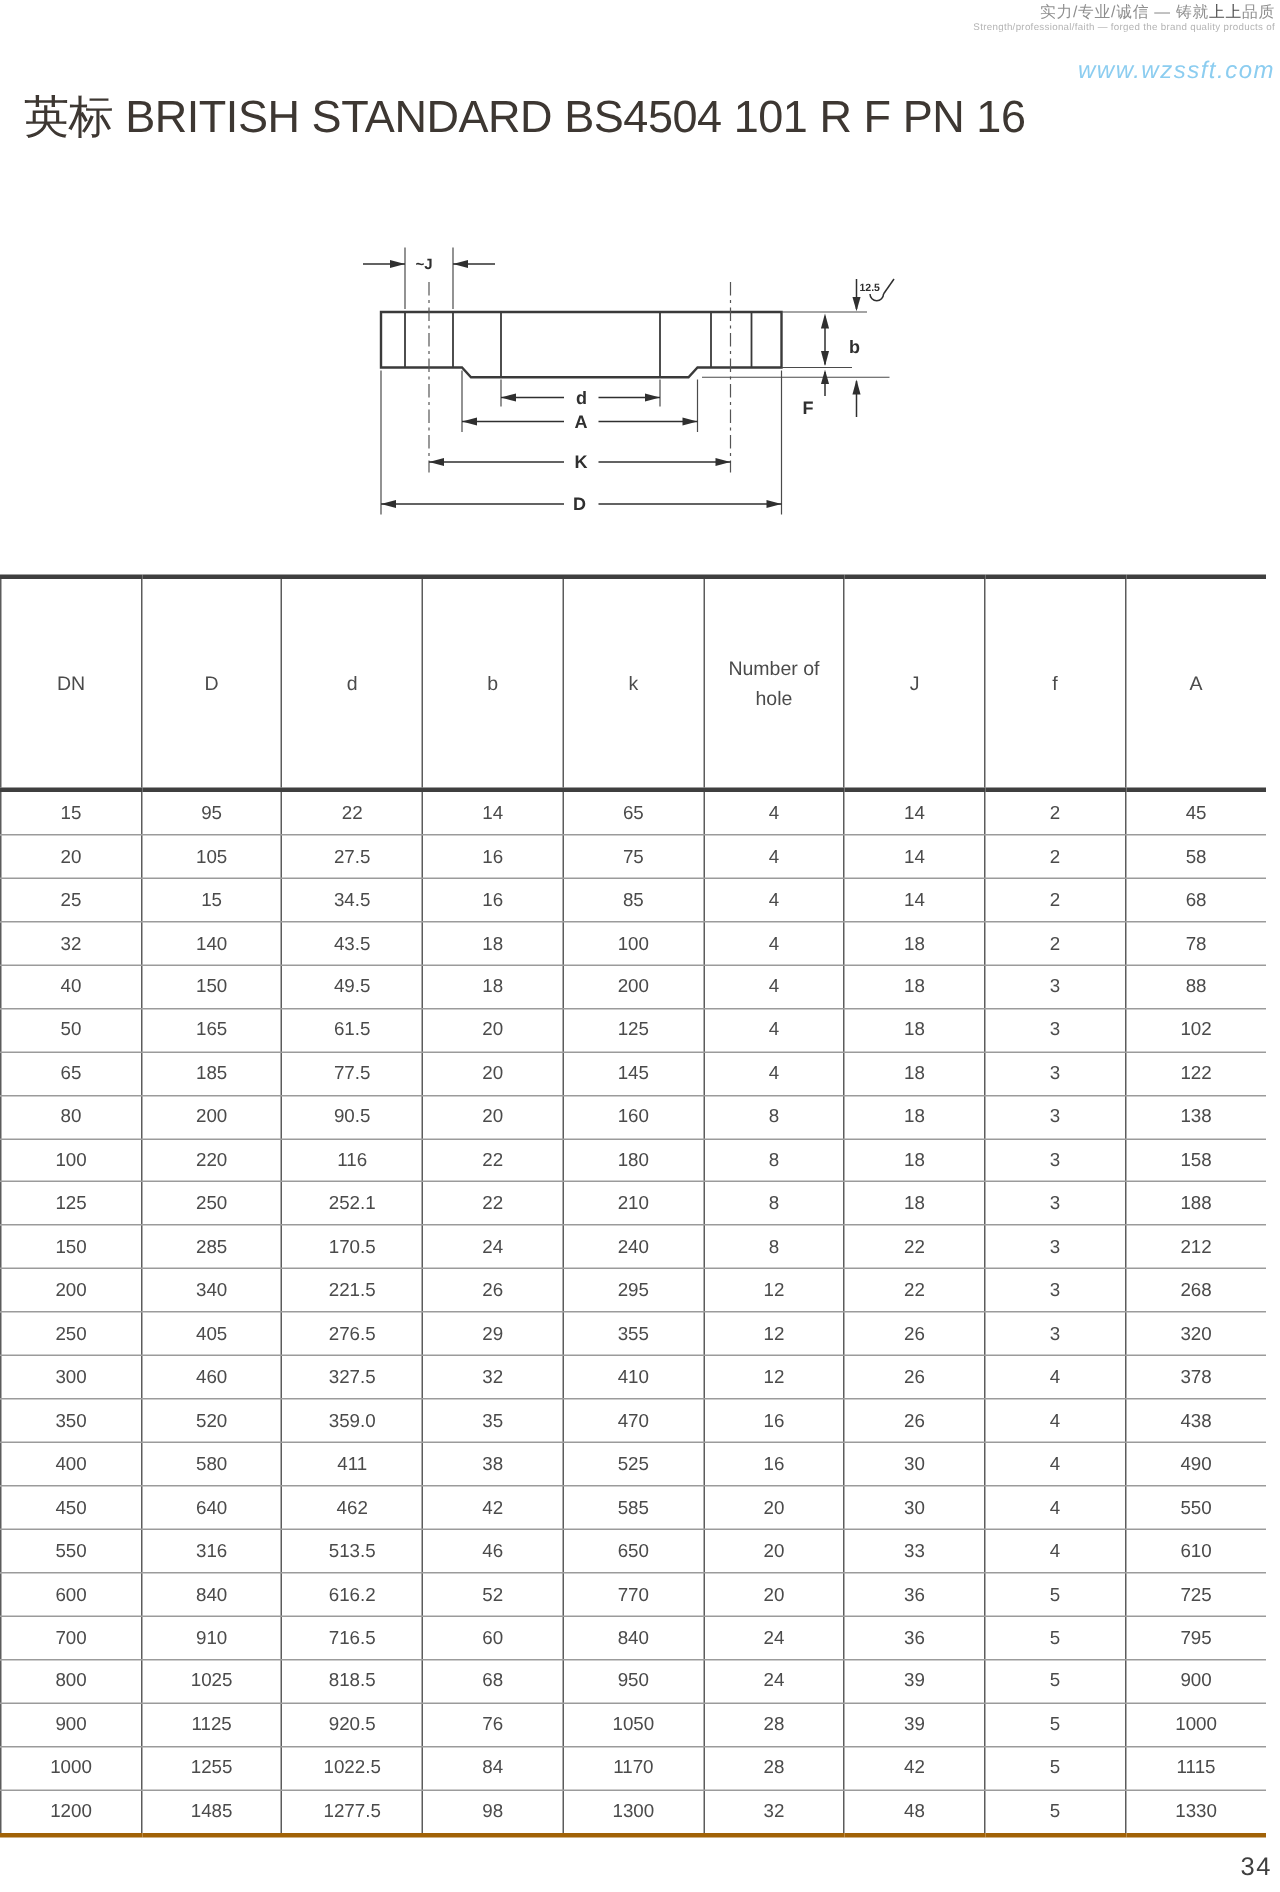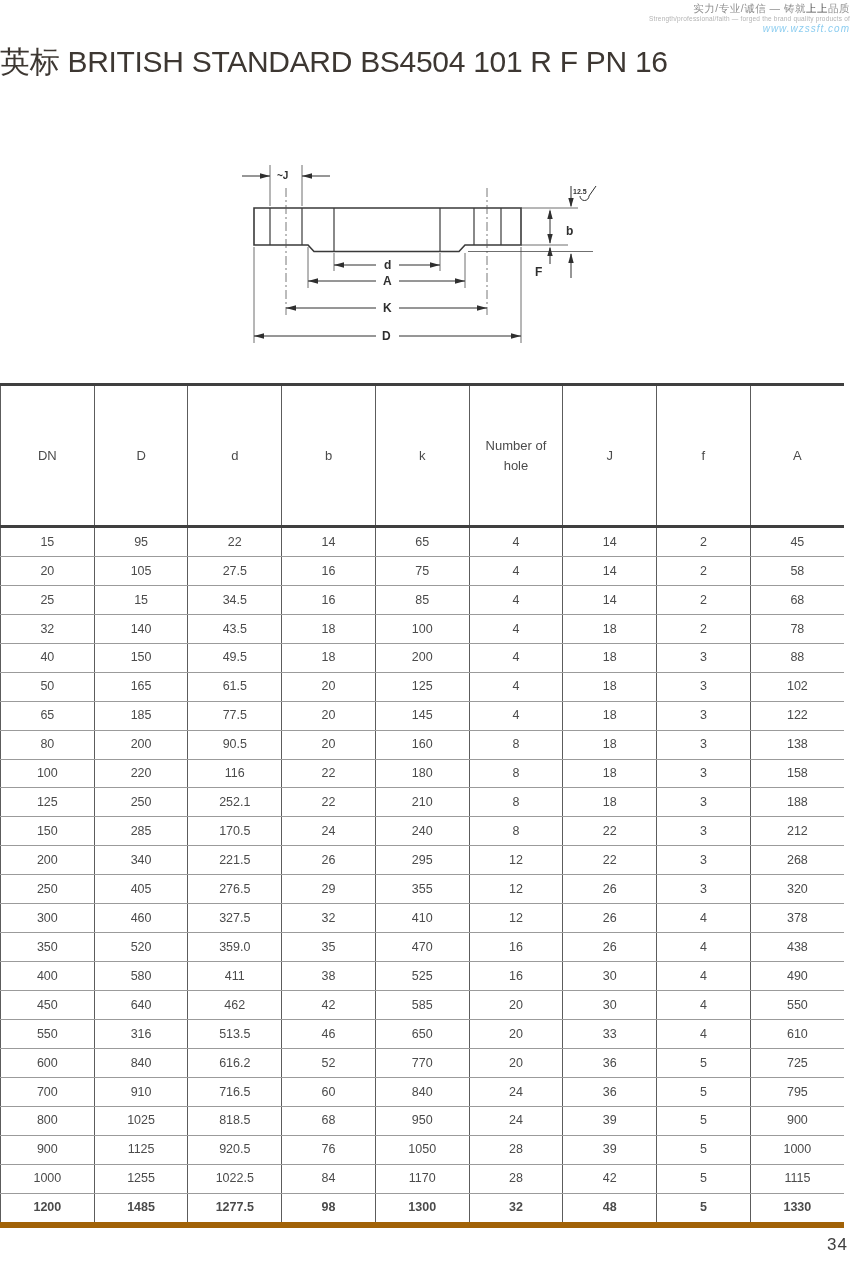--- a/index.html
+++ b/index.html
@@ -6,26 +6,26 @@
   body {
     width:853px; height:1261px; position:relative; background:#ffffff;
     font-family:"Liberation Sans", sans-serif; overflow:hidden;
   }
 
   
   .brand-block { position:absolute; top:2px; right:3px; text-align:right; line-height:1.15; }
   .tagline-zh { font-size:10.5px; color:#8f8f8f; letter-spacing:0.5px; }
   .tagline-zh b { color:#4c4c4c; font-weight:normal; }
   .tagline-en { font-size:6.5px; color:#b4b4b4; margin-top:1px; letter-spacing:0.2px; }
-  .website { font-size:10px; font-style:italic; color:#8ccdf0; margin-top:0; letter-spacing:1px; }
+  .website { font-size:16px; font-style:italic; color:#8ccdf0; margin-top:16px; letter-spacing:1px; }
 
   
   .page-title {
     position:absolute; left:0px; top:42px; font-size:30px; color:#3d3732;
-    letter-spacing:-0.3px; white-space:nowrap; font-weight:normal; margin:0;
+    letter-spacing:-0.3px; white-space:nowrap; font-weight:normal; margin:16px;
   }
 
   
   .diagram { position:absolute; left:228px; top:152px; width:420px; height:205px; }
   .diagram svg text { fill:#2f2f2f; font-family:"Liberation Sans", sans-serif; }
   .dim-label { font-size:12px; font-weight:bold; }
   .dim-label-small { font-size:10px; font-weight:bold; }
   .rough-label { font-size:7px; font-weight:bold; }
 
   
@@ -41,21 +41,21 @@
   .spec-table th:first-child, .spec-table td:first-child { border-left:1px solid #5c5c5c; }
   .spec-table th:last-child, .spec-table td:last-child { border-right:none; }
   .spec-table thead th {
     height:139px; font-weight:normal; font-size:13px;
     border-top:3px solid #3f3f3f; border-bottom:3px solid #3f3f3f;
   }
   .spec-table thead th .hwrap { display:inline-block; max-width:62px; line-height:1.5; }
   .spec-table tbody td {
     height:27.95px; font-size:12.5px; border-bottom:1px solid #9b9b9b; line-height:1;
   }
-  .spec-table tbody tr:last-child td { border-bottom:6px solid #a16207;font-weight:bold; }
+  .spec-table tbody tr:last-child td { border-bottom:3px solid #a16207; }
 
   
   .page-number { position:absolute; right:5px; top:1235px; font-size:17px; color:#3f3f3f; letter-spacing:1px;margin-left:36px; }
 </style>
 </head>
 <body>
 
 <div class="brand-block">
   <div class="tagline-zh"><span>实力/专业/诚信 — 铸就</span><b>上上</b><span>品质</span></div>
   <div class="tagline-en">Strength/professional/faith — forged the brand quality products of</div>

